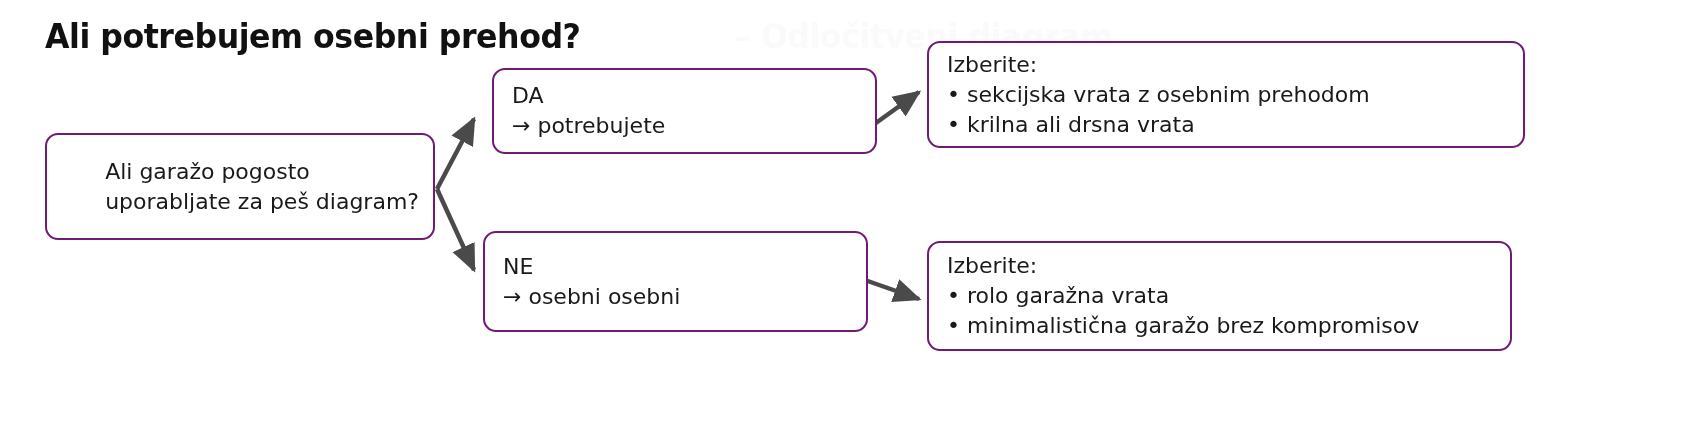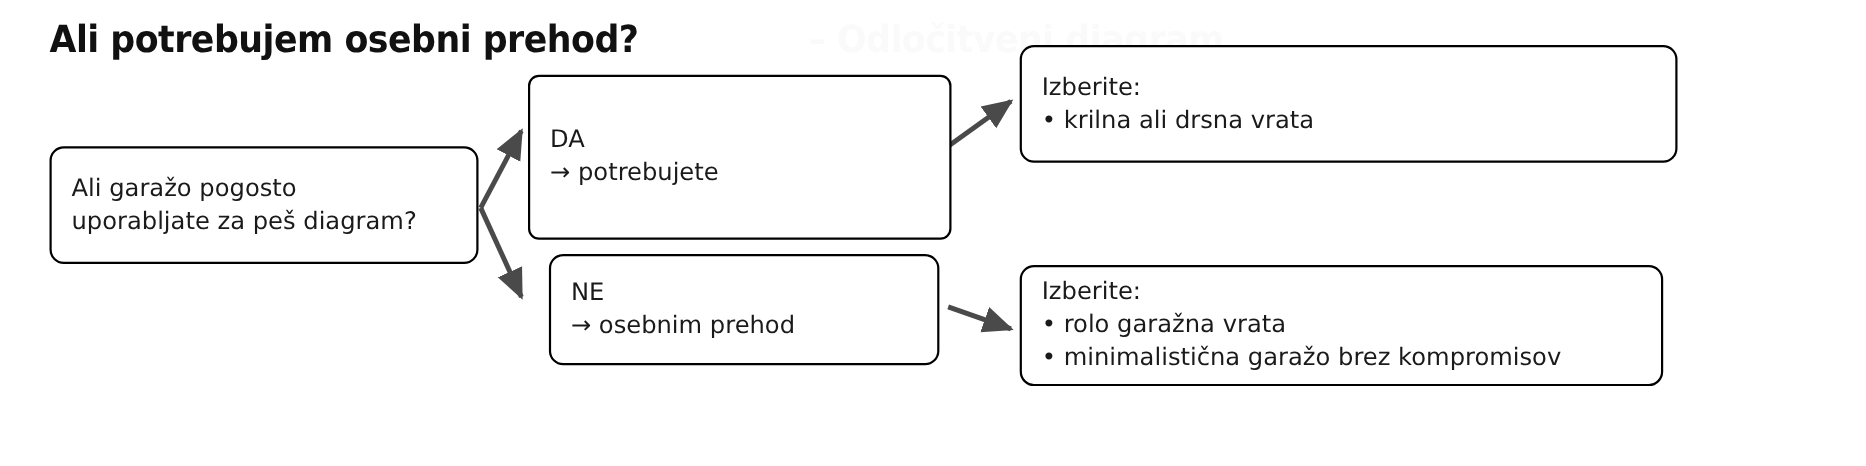--- a/index.html
+++ b/index.html
@@ -47,21 +47,21 @@
     transform: scaleX(0.93);
     transform-origin: left top;
     pointer-events: none;
   }
 
   
   .node {
     position: absolute;
     box-sizing: border-box;
     background: #ffffff;
-    border: 2px solid #000000;
+    border: 2px solid #701a75;
     border-radius: 13px;
     display: flex;
     flex-direction: column;
     justify-content: center;
   }
   .node .line {
     font-family: "DejaVu Sans", sans-serif;
     font-size: 22px;
     line-height: 30px;
     color: #1a1a1a;
@@ -70,34 +70,33 @@
   .node .pad {
     padding-left: 18px;
     padding-right: 14px;
   }
 
   #node-question {
     left: 45px;
     top: 133px;
     width: 390px;
     height: 107px;
+    align-items: flex-end;
   }
   #node-yes {
-    left: 480px;
+    left: 492px;
     top: 68px;
     width: 385px;
-    height: 150px;
-    border-radius: 10px;
+    height: 86px;
   }
   #node-no {
     left: 483px;
     top: 231px;
-    width: 355px;
+    width: 385px;
     height: 101px;
-    margin-left: 16px;
   }
   #node-result-yes {
     left: 927px;
     top: 41px;
     width: 598px;
     height: 107px;
   }
   #node-result-no {
     left: 927px;
     top: 241px;
@@ -162,27 +161,28 @@
   <div class="node" id="node-yes">
     <div class="pad">
       <div class="line">DA</div>
       <div class="line">→ potrebujete</div>
     </div>
   </div>
 
   <div class="node" id="node-no">
     <div class="pad">
       <div class="line">NE</div>
-      <div class="line">→ osebnim prehod</div>
+      <div class="line">→ osebni osebni</div>
     </div>
   </div>
 
   <div class="node" id="node-result-yes">
     <div class="pad">
       <div class="line">Izberite:</div>
+      <div class="line bullet-line">• sekcijska vrata z osebnim prehodom</div>
       <div class="line bullet-line">• krilna ali drsna vrata</div>
     </div>
   </div>
 
   <div class="node" id="node-result-no">
     <div class="pad">
       <div class="line">Izberite:</div>
       <div class="line bullet-line">• rolo garažna vrata</div>
       <div class="line bullet-line">• minimalistična garažo brez kompromisov</div>
     </div>

